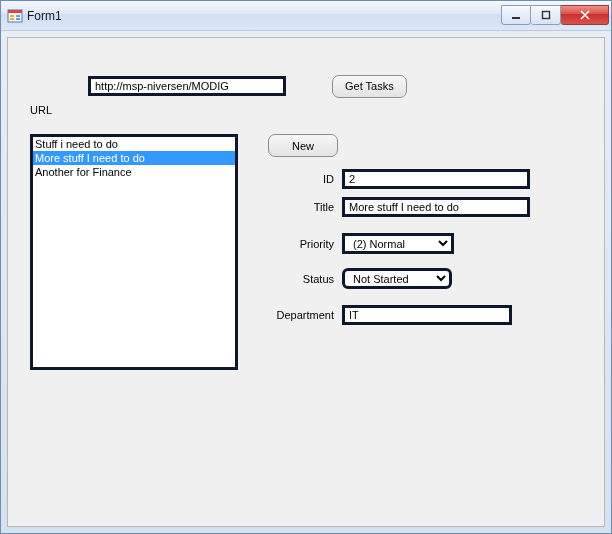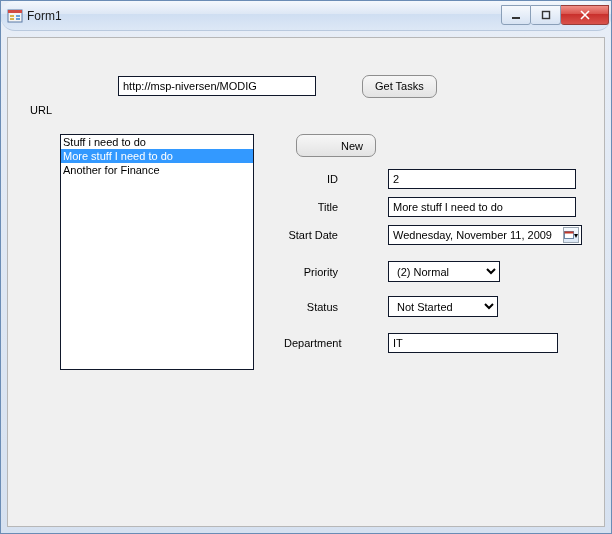--- a/index.html
+++ b/index.html
@@ -21,21 +21,20 @@
     display: flex;
     flex-direction: column;
   }
   .titlebar {
     height: 30px;
     background: linear-gradient(to bottom, #f4f8fd 0%, #dde7f5 45%, #cfdef2 46%, #dde8f6 100%);
     display: flex;
     align-items: center;
     padding: 0 2px 0 6px;
     border-bottom: 1px solid #b9c9de;
-    border-radius: 14px;
   }
   .form-icon {
     width: 16px;
     height: 16px;
     margin-right: 4px;
     display: inline-flex;
   }
   .form-icon svg { width:16px; height:16px; }
   .title-text {
     font-size: 12px;
@@ -83,62 +82,61 @@
   }
   .lbl {
     color: #000;
     font-size: 11px;
   }
   .url-label { width: 58px; margin-top: 48px; }
   input.text, .listbox, select.dropdown, .datepicker {
     font-family: Tahoma, sans-serif;
     font-size: 11px;
     background: #fff;
-    border: 1px solid #0f172a;
+    border: 3px solid #0f172a;
     height: 20px;
     padding: 1px 4px;
-    margin-left: 30px;
   }
   .url-input { width: 198px; }
   .btn {
     font-family: Tahoma, sans-serif;
     font-size: 11px;
     height: 23px;
     padding: 0 12px;
     background: linear-gradient(to bottom, #f7f7f7, #e3e3e3);
     border: 1px solid #8e8e8e;
     border-radius: 7px;
   }
   .get-tasks-btn { margin-left: 46px; }
   .layout {
     display: flex;
     gap: 30px;
     margin-top: 18px;
   }
   .listbox {
-    width: 241px;
+    width: 208px;
     height: 236px;
     padding: 0;
     overflow: auto;
   }
   .list-item {
     padding: 0 2px;
     height: 14px;
     line-height: 14px;
     white-space: nowrap;
   }
   .list-item.selected {
     background: #3399ff;
     color: #fff;
   }
   .detail {
     flex: 1;
   }
   .detail .row { margin-bottom: 8px; }
-  .detail .lbl { text-align: right; padding-right: 20px; }
+  .detail .lbl { text-align: right; padding-right: 8px; }
   .id-row .lbl, .title-row .lbl, .date-row .lbl { width: 74px; }
   .pri-row .lbl, .stat-row .lbl { width: 74px; }
   .dept-row .lbl { width: 74px; }
   .id-input { width: 188px; }
   .title-input { width: 188px; }
   .datepicker {
     width: 194px;
     display: inline-flex;
     align-items: center;
     padding-right: 2px;
@@ -151,23 +149,23 @@
     background: linear-gradient(to bottom,#f7fbff,#dbe7f5);
     display: inline-flex;
     align-items: center;
     justify-content: center;
     font-size: 8px;
   }
   select.dropdown {
     height: 21px;
   }
   .pri-select { width: 112px; }
-  .stat-select { width: 110px; }
+  .stat-select { width: 110px; border-radius: 6px; }
   .dept-input { width: 170px; }
-  .new-btn { margin-left: 12px; margin-bottom: 12px; width: 80px; text-align: right; }
+  .new-btn { margin-left: 0; margin-bottom: 12px; width: 70px; }
   .action-row {
     display: flex;
     gap: 30px;
     margin-top: 18px;
     margin-left: 28px;
   }
   .action-row .btn { width: 72px; }
 </style>
 </head>
 <body>
@@ -226,32 +224,20 @@
         <div class="row id-row">
           <span class="lbl">ID</span>
           <input class="text id-input" type="text" value="2" style="">
         </div>
 
         <div class="row title-row">
           <span class="lbl">Title</span>
           <input class="text title-input" type="text" value="More stuff I need to do" style="">
         </div>
 
-        <div class="row date-row">
-          <span class="lbl">Start Date</span>
-          <span class="datepicker">
-            <span class="datepicker-text">Wednesday, November 11, 2009</span>
-            <span class="datepicker-btn">
-              <svg width="10" height="10" viewBox="0 0 10 10">
-                <rect x="0.5" y="1.5" width="9" height="7" fill="#fff" stroke="#6a84a3"></rect>
-                <rect x="0.5" y="1.5" width="9" height="2" fill="#c0392b"></rect>
-              </svg>▾
-            </span>
-          </span>
-        </div>
 
         <div class="row pri-row" style="margin-top:16px;">
           <span class="lbl">Priority</span>
           <select class="dropdown pri-select">
             <option>(2) Normal</option>
           </select>
         </div>
 
         <div class="row stat-row" style="margin-top:14px;">
           <span class="lbl">Status</span>

